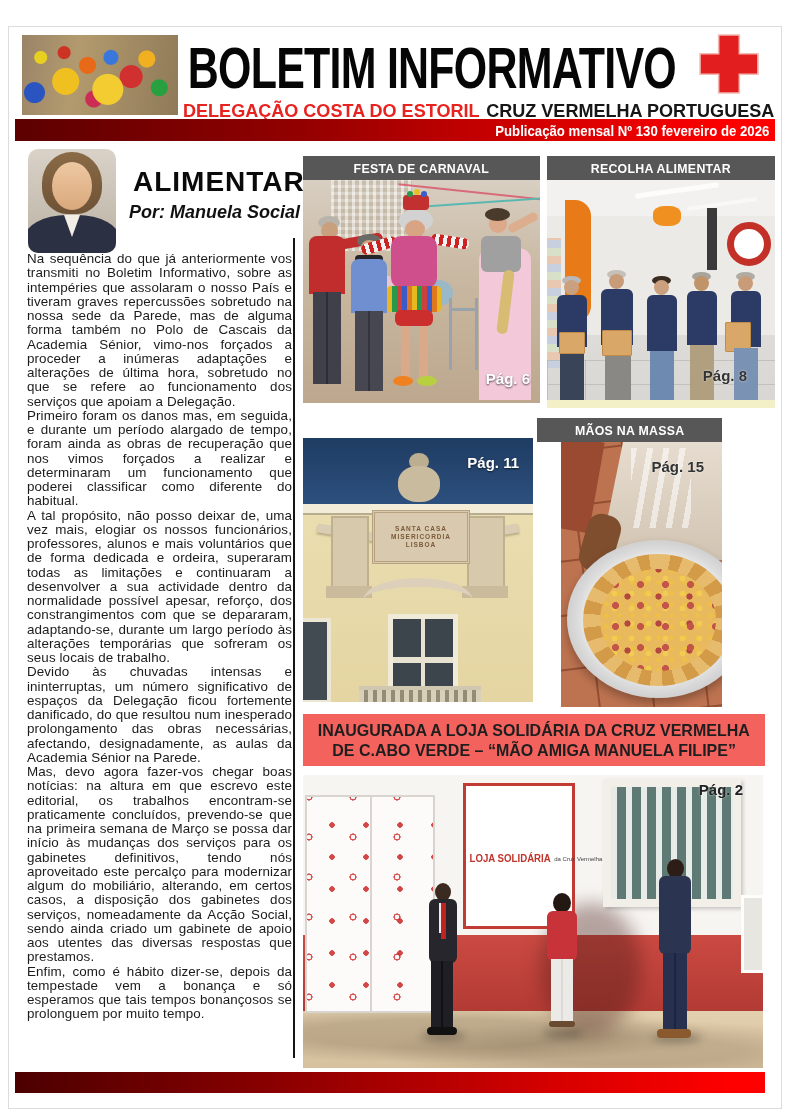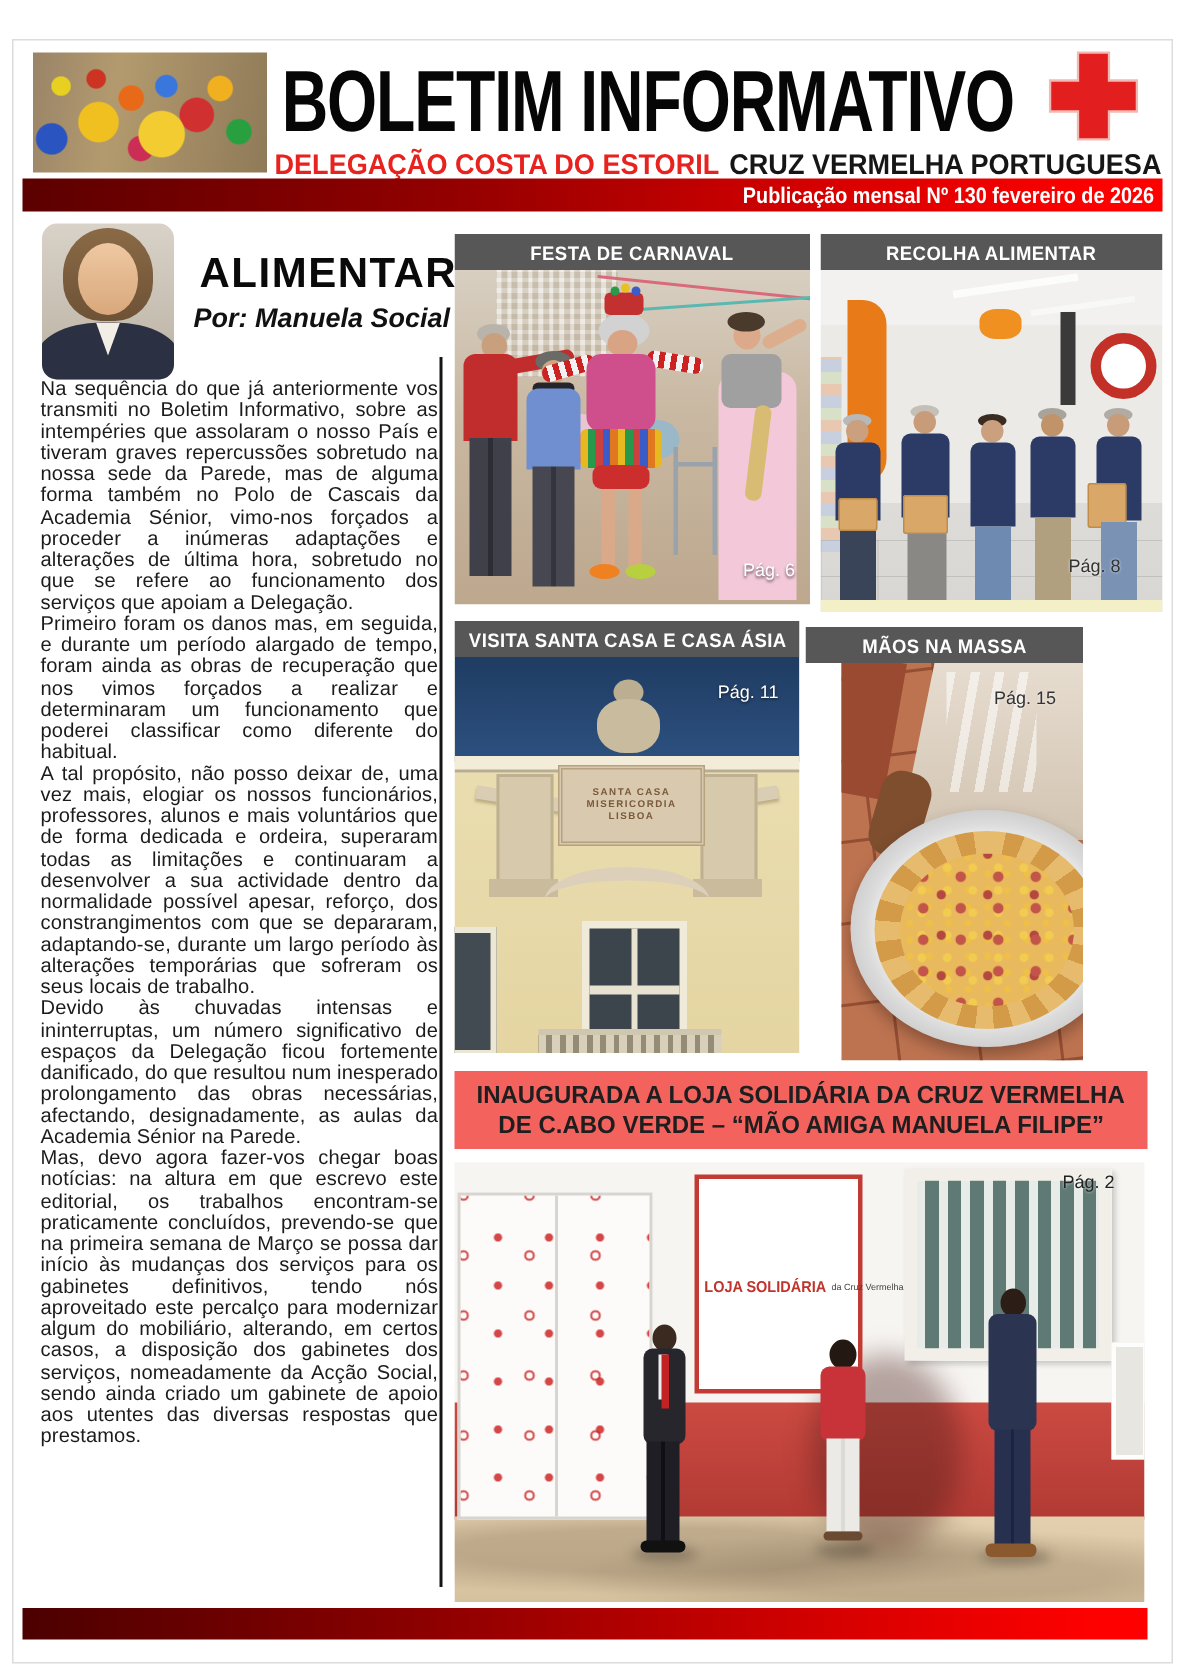--- a/index.html
+++ b/index.html
@@ -45,21 +45,21 @@
 
   
   .feature{overflow:hidden;}
   .f1{left:303px;top:156px;width:237px;height:247px;}
   .f2{left:547px;top:156px;width:228px;height:252px;}
   .f3{left:303px;top:414px;width:230px;height:288px;}
   .f4{left:537px;top:418px;width:185px;height:289px;}
   .feature-bar{position:absolute;left:0;top:0;right:0;height:24px;background:#575757;color:#fff;display:flex;align-items:center;justify-content:center;}
   .feature-bar span{font-size:13px;font-weight:700;white-space:nowrap;transform:scaleX(.95);letter-spacing:.3px;}
   .feature-photo{position:absolute;left:0;top:24px;right:0;bottom:0;overflow:hidden;}
-  .page-ref{position:absolute;font-size:12px;font-weight:400;z-index:9;}
+  .page-ref{position:absolute;font-size:15px;font-weight:700;z-index:9;}
   .ref-light{color:#fff;text-shadow:0 1px 2px rgba(0,0,0,.65);}
   .ref-dark{color:#333;text-shadow:0 0 2px rgba(255,255,255,.8);}
 
   
   .ph-carnival{background:linear-gradient(180deg,#d8cfc2 0%,#c9b8a2 42%,#bda88e 100%);}
   .cv-lattice{left:12%;top:0;width:34%;height:32%;opacity:.8;background:
      repeating-linear-gradient(90deg,rgba(255,255,255,.55) 0 3px,rgba(180,170,150,.35) 3px 7px),
      repeating-linear-gradient(0deg,rgba(255,255,255,.5) 0 3px,rgba(180,170,150,.3) 3px 7px);}
   .cv-s1{left:40%;top:5%;width:62%;border-top:2px solid #d86a7a;transform:rotate(6deg);}
   .cv-s2{left:42%;top:10%;width:60%;border-top:2px solid #5ab8b0;transform:rotate(-4deg);}
@@ -220,20 +220,21 @@
   <div class="abs pt-shirt"></div>
 </div>
 <div class="abs ed-heading">ALIMENTAR</div>
 <div class="abs ed-byline">Por: Manuela Social</div>
 <div class="abs ed-body">
   <p>Na sequência do que já anteriormente vos transmiti no Boletim Informativo, sobre as intempéries que assolaram o nosso País e tiveram graves repercussões sobretudo na nossa sede da Parede, mas de alguma forma também no Polo de Cascais da Academia Sénior, vimo-nos forçados a proceder a inúmeras adaptações e alterações de última hora, sobretudo no que se refere ao funcionamento dos serviços que apoiam a Delegação.</p>
   <p>Primeiro foram os danos mas, em seguida, e durante um período alargado de tempo, foram ainda as obras de recuperação que nos vimos forçados a realizar e determinaram um funcionamento que poderei classificar como diferente do habitual.</p>
   <p>A tal propósito, não posso deixar de, uma vez mais, elogiar os nossos funcionários, professores, alunos e mais voluntários que de forma dedicada e ordeira, superaram todas as limitações e continuaram a desenvolver a sua actividade dentro da normalidade possível apesar, reforço, dos constrangimentos com que se depararam, adaptando-se, durante um largo período às alterações temporárias que sofreram os seus locais de trabalho.</p>
   <p>Devido às chuvadas intensas e ininterruptas, um número significativo de espaços da Delegação ficou fortemente danificado, do que resultou num inesperado prolongamento das obras necessárias, afectando, designadamente, as aulas da Academia Sénior na Parede.</p>
   <p>Mas, devo agora fazer-vos chegar boas notícias: na altura em que escrevo este editorial, os trabalhos encontram-se praticamente concluídos, prevendo-se que na primeira semana de Março se possa dar início às mudanças dos serviços para os gabinetes definitivos, tendo nós aproveitado este percalço para modernizar algum do mobiliário, alterando, em certos casos, a disposição dos gabinetes dos serviços, nomeadamente da Acção Social, sendo ainda criado um gabinete de apoio aos utentes das diversas respostas que prestamos.</p>
+  <p>Enfim, como é hábito dizer-se, depois da tempestade vem a bonança e só esperamos que tais tempos bonançosos se prolonguem por muito tempo.</p>
 </div>
 <div class="abs divider"></div>
 
 <div class="abs feature f1">
   <div class="feature-bar">
       <span>FESTA DE CARNAVAL</span>
     </div>
   <div class="feature-photo ph-carnival">
     <div class="abs cv-lattice"></div>
     <div class="abs cv-s1"></div>
@@ -323,23 +324,20 @@
       <div class="p-part mk-torso" style="left:2px;top:19px;height:56px;"></div>
       <div class="p-part mk-bag" style="left:-4px;top:50px;width:26px;height:30px;"></div>
       <div class="p-part" style="left:5px;top:76px;width:24px;height:60px;background:#7a92b4;"></div>
     </div>
     <div class="abs mk-yellow"></div>
     <div class="page-ref ref-dark" style="right:28px;bottom:24px;">Pág. 8</div>
   </div>
 </div>
 
 <div class="abs feature f3">
-  <div class="feature-bar">
-      <span>VISITA SANTA CASA E CASA ÁSIA</span>
-    </div>
   <div class="feature-photo ph-facade">
     <div class="abs fc-sky"></div>
     <div class="abs fc-crest2"></div>
     <div class="abs fc-crest"></div>
     <div class="abs fc-cornice"></div>
     <div class="abs fc-pedL"></div>
     <div class="abs fc-pedR"></div>
     <div class="abs fc-pilL"></div>
     <div class="abs fc-pilR"></div>
     <div class="abs fc-capL"></div>

